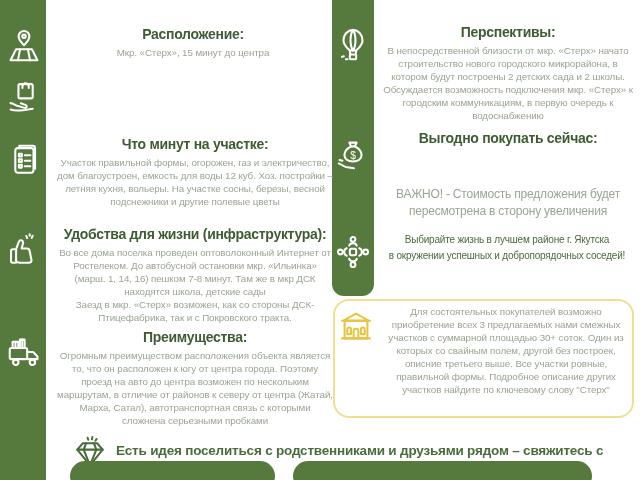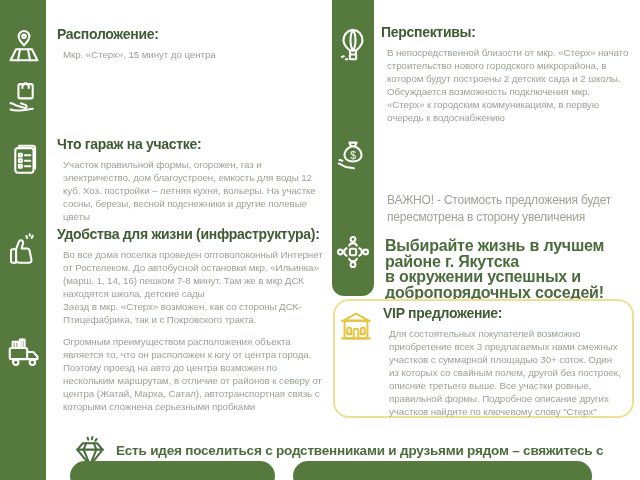--- a/index.html
+++ b/index.html
@@ -6,25 +6,25 @@
   body{font-family:"Liberation Sans",sans-serif;}
   .page{position:relative;width:640px;height:480px;background:#ffffff;overflow:hidden;}
 
   .rail{position:absolute;background:#56793d;}
   .rail-left{left:0;top:0;width:46px;height:480px;}
   .rail-right{left:332px;top:0;width:42px;height:296px;border-radius:0 0 12px 12px;}
 
   .icon-slot{position:absolute;width:40px;height:44px;display:flex;align-items:center;justify-content:center;}
   .icon-slot svg{width:38px;height:40px;}
 
-  .sec{position:absolute;}
+  .sec{position:absolute;text-align:center;}
   .sec h2{margin:0 0 4px 0;font-size:14px;font-weight:bold;color:#3f5b33;letter-spacing:-0.3px;}
-  .sec p{margin:6px;font-size:9.8px;line-height:13px;color:#9aa592;letter-spacing:-0.1px;white-space:pre-line;}
+  .sec p{margin:0;font-size:9.8px;line-height:13px;color:#9aa592;letter-spacing:-0.1px;white-space:pre-line;}
   .sec p.big{font-size:12px;line-height:17px;letter-spacing:-0.2px;}
-  .sec p.strong{font-size:16px;line-height:15.5px;font-weight:bold;color:#4a6b3c;letter-spacing:-0.2px;}
+  .sec p.strong{font-size:10px;line-height:15.5px;font-weight:normal;color:#4a6b3c;letter-spacing:-0.2px;}
 
   .vip-box{position:absolute;left:333px;top:299px;width:301px;height:119px;border:2px solid #efdf90;border-radius:16px;box-sizing:border-box;}
 
   .footer-text{position:absolute;left:116px;top:443px;width:500px;font-size:13.5px;font-weight:bold;color:#4a6b3c;letter-spacing:-0.2px;}
 
   .pill{position:absolute;top:461px;height:30px;background:#56793d;border-radius:16px;}
   .pill-1{left:70px;width:205px;}
   .pill-2{left:293px;width:299px;}
 </style>
 </head>
@@ -113,37 +113,39 @@
     </svg>
   </div>
 
   <div class="sec" style="left:57px;top:26px;width:272px;">
     <h2>Расположение:</h2>
     <p>Мкр. «Стерх», 15 минут до центра</p>
   </div>
   <div class="sec" style="left:57px;top:75px;width:276px;">
   </div>
   <div class="sec" style="left:57px;top:136px;width:276px;">
-    <h2>Что гараж на участке:</h2>
+    <h2>Что минут на участке:</h2>
     <p>Участок правильной формы, огорожен, газ и электричество, дом благоустроен, емкость для воды 12 куб. Хоз. постройки – летняя кухня, вольеры. На участке сосны, березы, весной подснежники и другие полевые цветы</p>
   </div>
   <div class="sec" style="left:57px;top:226px;width:276px;">
     <h2>Удобства для жизни (инфраструктура):</h2>
     <p>Во все дома поселка проведен оптоволоконный Интернет от Ростелеком. До автобусной остановки мкр. «Ильинка» (марш. 1, 14, 16)  пешком 7-8 минут. Там же в мкр ДСК находятся школа, детские сады
 Заезд в мкр. «Стерх» возможен, как со стороны ДСК-Птицефабрика, так и с Покровского тракта.</p>
   </div>
   <div class="sec" style="left:57px;top:329px;width:276px;">
+    <h2>Преимущества:</h2>
     <p>Огромным преимуществом расположения объекта является то, что он расположен к югу от центра города. Поэтому проезд на авто до центра возможен по нескольким маршрутам, в отличие от районов к северу от центра (Жатай, Марха, Сатал), автотранспортная связь с которыми сложнена серьезными пробками</p>
   </div>
 
   <div class="sec" style="left:381px;top:24px;width:254px;">
     <h2>Перспективы:</h2>
     <p>В непосредственной близости от мкр. «Стерх» начато строительство нового городского микрорайона, в котором будут построены 2 детских сада и 2 школы. Обсуждается возможность подключения мкр.  «Стерх» к городским коммуникациям, в первую очередь к водоснабжению</p>
   </div>
   <div class="sec" style="left:381px;top:130px;width:254px;">
+    <h2>Выгодно покупать сейчас:</h2>
   </div>
   <div class="sec" style="left:381px;top:186px;width:254px;">
     <p class="big">ВАЖНО! -  Стоимость предложения будет пересмотрена в сторону увеличения</p>
   </div>
   <div class="sec" style="left:379px;top:232px;width:256px;">
     <p class="strong">Выбирайте жизнь в лучшем районе г. Якутска
 в окружении успешных  и добропорядочных соседей!</p>
   </div>
 
   <div class="vip-box"></div>
@@ -152,21 +154,20 @@
       <path d="M4 8 L12 3.5 L20 8 Z"></path>
       <path d="M3.2 8 H20.8"></path>
       <rect x="4.8" y="8" width="14.4" height="11.2"></rect>
       <path d="M10.5 19.2 v-4.6 a1.5 1.5 0 0 1 3 0 v4.6"></path>
       <path d="M6.5 16.5 v-3 a1.2 1.2 0 0 1 2.4 0 v3 Z"></path>
       <path d="M15.1 16.5 v-3 a1.2 1.2 0 0 1 2.4 0 v3 Z"></path>
       <path d="M3.2 19.2 H20.8"></path>
     </svg>
   </div>
   <div class="sec" style="left:383px;top:305px;width:246px;">
-    <h2>VIP  предложение:</h2>
     <p>Для состоятельных покупателей возможно приобретение всех 3 предлагаемых нами смежных участков с суммарной площадью 30+ соток. Один из которых со свайным полем, другой без построек, описние третьего выше. Все участки ровные, правильной формы. Подробное описание других участков найдите по ключевому слову "Стерх"</p>
   </div>
 
   <div class="icon-slot" style="left:70px;top:430px;">
     <svg viewBox="0 0 24 24" fill="none" stroke="#4a6b3c" stroke-width="1.3" stroke-linecap="round" stroke-linejoin="round">
       <path d="M7.5 6.5 H16.5 L20 10.5 L12 20.5 L4 10.5 Z"></path>
       <path d="M4 10.5 H20"></path>
       <path d="M9.5 6.5 L8 10.5 L12 20.5 L16 10.5 L14.5 6.5"></path>
       <path d="M10.5 3 l.4 1.2 M13.5 2.6 l-.3 1.4 M16.2 3.8 l-.8 1"></path>
     </svg>

